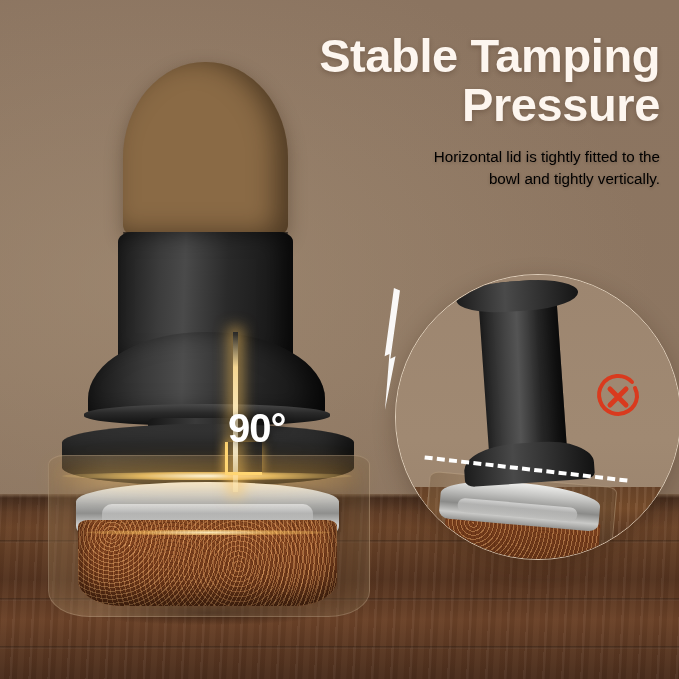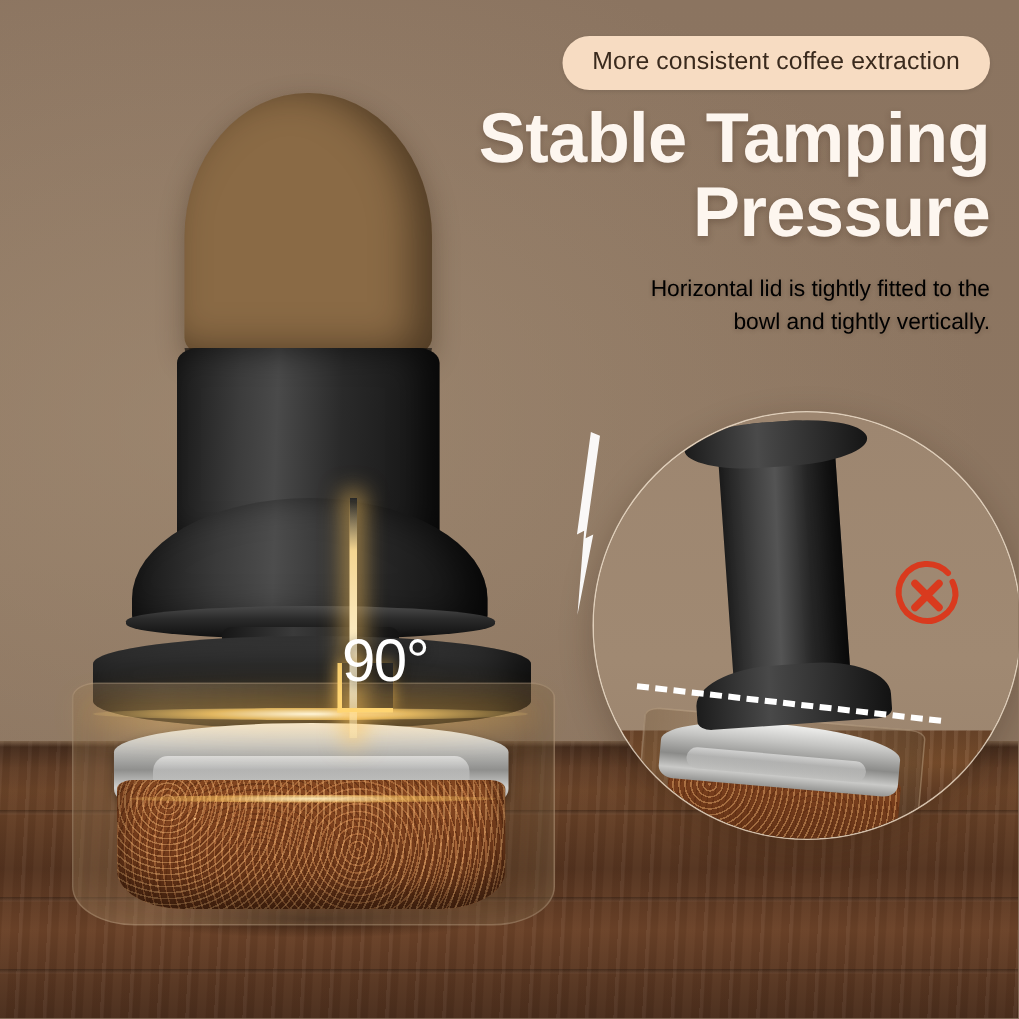--- a/index.html
+++ b/index.html
@@ -227,24 +227,23 @@
     width: 34px; height: 30px;
     border-left: 3px solid #ffd572;
     border-bottom: 3px solid #ffd572;
     box-shadow: 0 0 10px rgba(255,196,86,.7);
   }
   .angle-label {
     position: absolute;
     left: 228px; top: 406px;
     color: #ffffff;
     font-size: 40px;
-    font-weight: normal;
+    font-weight: bold;
     letter-spacing: -1px;
     text-shadow: 0 2px 8px rgba(0,0,0,.55);
-    margin-top: 13px;
   }
 
   
   .vs {
     position: absolute;
     left: 379px; top: 336px;
     color: #ffffff;
     font-size: 56px;
     font-weight: bold;
     font-style: italic;
@@ -397,21 +396,20 @@
     <div class="in-chrome"></div>
     <div class="in-neck"></div>
     <div class="in-dash"></div>
     <svg class="in-x" viewBox="0 0 52 52">
       <path d="M40 11 A19 19 0 1 0 45 26 A19 19 0 0 0 43 17" fill="none" stroke="#d93a1e" stroke-width="4" stroke-linecap="round"></path>
       <path d="M18 18 L34 34 M34 18 L18 34" fill="none" stroke="#d93a1e" stroke-width="5" stroke-linecap="round"></path>
     </svg>
   </div>
 
   <div class="copy">
-    <div class="badge">More consistent coffee extraction</div>
     <div class="headline">
       <span>Stable Tamping</span>
       <span class="l2">Pressure</span>
     </div>
     <div class="subcopy">
       <span>Horizontal lid is tightly fitted to the</span>
       <span class="l2">bowl and tightly vertically.</span>
     </div>
   </div>
 

